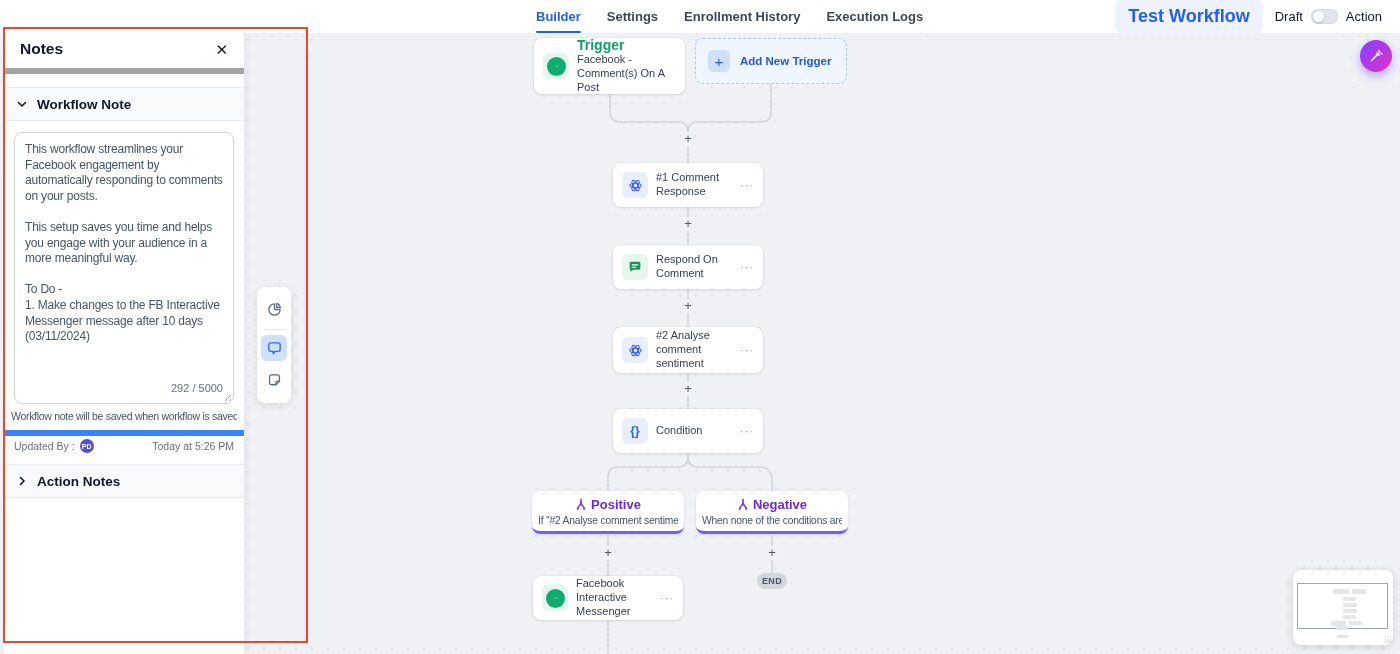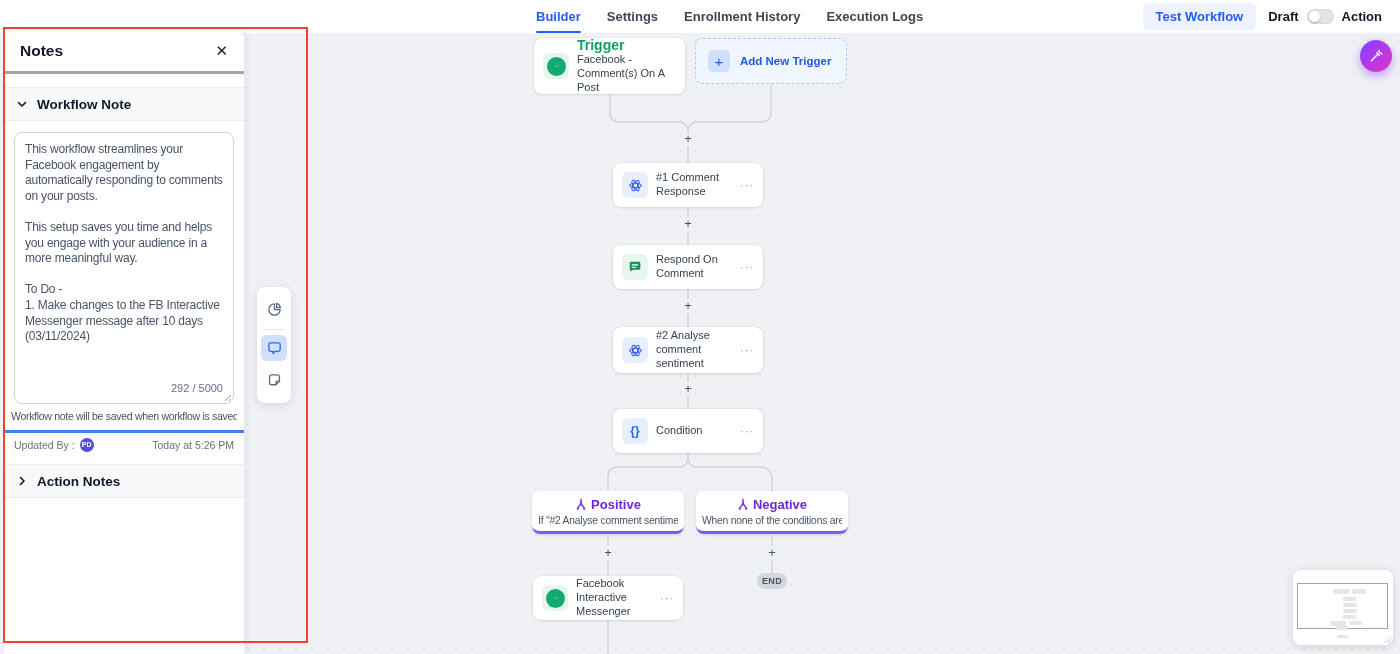--- a/index.html
+++ b/index.html
@@ -12,54 +12,54 @@
   
   .header { position:absolute; left:0; top:0; width:1400px; height:33px; background:#fff;
             box-shadow:0 1px 0 #edeff2; z-index:20; display:flex; align-items:center; }
   .tabs { position:absolute; left:536px; top:0; height:33px; display:flex; gap:26px; }
   .tab { font-size:13px; font-weight:600; color:#3d4754; display:flex; align-items:center;
          height:33px; cursor:pointer; position:relative; }
   .tab.active { color:#2360ec; }
   .tab.active::after { content:""; position:absolute; left:0; right:0; bottom:0; height:2.5px;
                        background:#2360ec; border-radius:2px; }
   .hdr-right { position:absolute; right:18px; top:0; height:33px; display:flex; align-items:center; gap:12px; }
-  .test-btn { background:#edf2fe; color:#2360ec; font-size:13px; font-weight:600;
+  .test-btn { background:#edf2fe; color:#2360ec; font-size:18px; font-weight:600;
               padding:6px 13px; border-radius:6px; border:none; cursor:pointer; }
-  .draft-pub { display:flex; align-items:center; gap:8px; font-size:13px; font-weight:700; color:#101828; }
+  .draft-pub { display:flex; align-items:center; gap:8px; font-size:13px; font-weight:400; color:#101828; }
   .toggle { width:27px; height:15px; border-radius:999px; background:#e1e4e9; position:relative; cursor:pointer;
             box-shadow:inset 0 0 0 1px #d5d9df; }
   .toggle .knob { position:absolute; left:2px; top:2px; width:11px; height:11px; border-radius:50%;
                   background:#fff; box-shadow:0 1px 2px rgba(16,24,40,.25); }
 
   
   .annotation { position:absolute; left:3px; top:27px; width:305px; height:616px;
                 border:2px solid #f0452b; z-index:40; pointer-events:none; }
 
   
   .panel { position:absolute; left:4px; top:30px; width:241px; height:624px; background:#fff;
            z-index:30; border-right:1px solid #e7eaee; border-top-right-radius:8px;
            box-shadow:2px 0 6px rgba(16,24,40,.05); }
   .panel-head { height:44px; display:flex; align-items:center; justify-content:space-between;
-                padding:0 16px; border-bottom:3px solid #a3a3a3; }
+                padding:0 16px; border-bottom:6px solid #a3a3a3; }
   .panel-title { font-size:15.5px; font-weight:700; color:#101828; }
   .close-x { font-size:15px; color:#101828; cursor:pointer; line-height:1; }
   .section-bar { height:34px; background:#f8f9fb; border-top:1px solid #eaecf0; border-bottom:1px solid #eaecf0;
                  display:flex; align-items:center; gap:9px; padding:0 12px; cursor:pointer; }
   .section-bar.first { margin-top:13px; }
   .section-label { font-size:13.5px; font-weight:700; color:#101828; }
   .note-box { position:relative; margin:11px 10px 0 10px; height:272px; border:1px solid #d0d5dd;
               border-radius:8px; background:#fff; padding:9px 10px; }
   .note-text { font-size:12px; line-height:1.3; letter-spacing:-0.2px; color:#475467; white-space:pre-wrap; }
   .char-count { position:absolute; right:10px; bottom:9px; font-size:11px; color:#667085; }
   .resize-h { position:absolute; right:2px; bottom:2px; width:9px; height:9px; cursor:nwse-resize;
               background:repeating-linear-gradient(135deg,transparent 0 2px,#9aa4b2 2px 3px);
               clip-path:polygon(100% 0,100% 100%,0 100%); }
   .note-hint { margin:6px 7px 0 7px; font-size:10.5px; letter-spacing:-0.3px; color:#475467;
                white-space:nowrap; overflow:hidden; }
-  .panel-foot { margin-top:8px; border-top:3px solid #3b82f6; height:26px; display:flex; align-items:center;
+  .panel-foot { margin-top:8px; border-top:6px solid #3b82f6; height:26px; display:flex; align-items:center;
                 justify-content:space-between; padding:0 10px; }
   .upd-left { display:flex; align-items:center; gap:5px; font-size:10.5px; color:#667085; }
   .avatar { width:14px; height:14px; border-radius:50%; background:#554fd8; color:#fff; font-size:7px;
             font-weight:700; display:flex; align-items:center; justify-content:center; }
   .upd-time { font-size:10.5px; color:#667085; }
   .action-bar { margin-top:8px; }
 
   
   .side-toolbar { position:absolute; left:257px; top:287px; width:34px; height:116px; background:#fff;
                   border-radius:8px; box-shadow:0 2px 8px rgba(16,24,40,.12); z-index:10;

